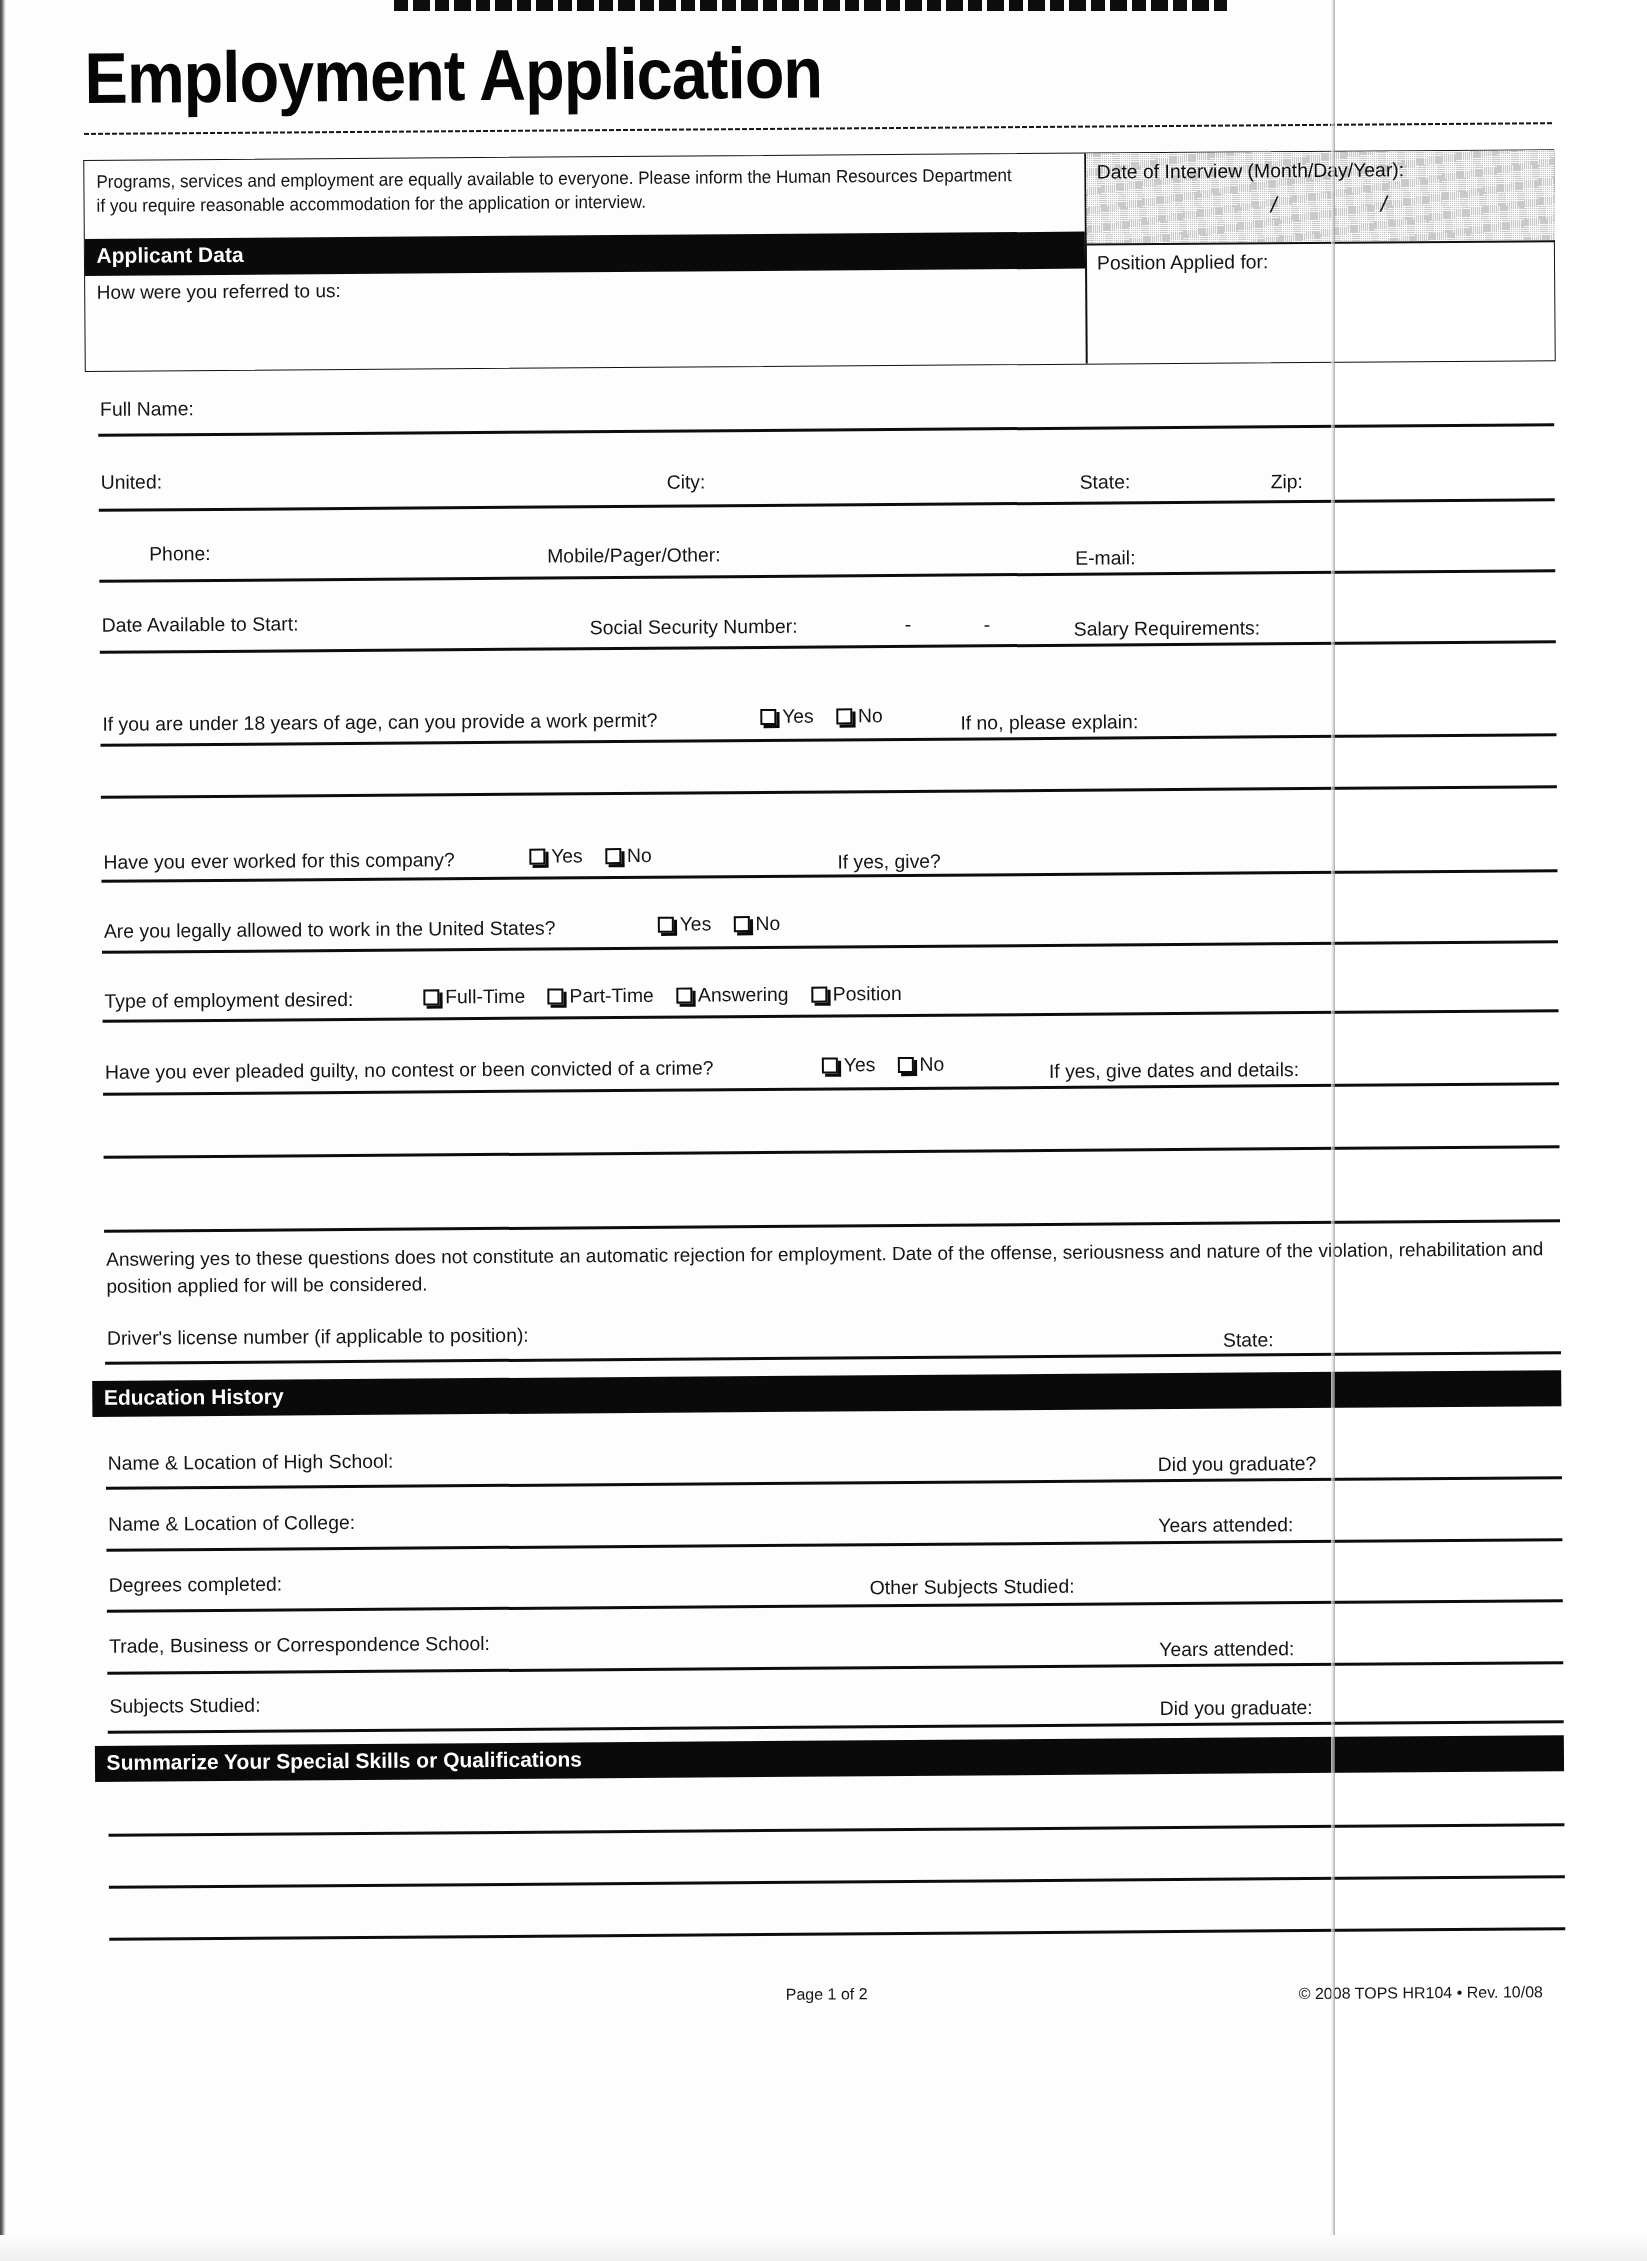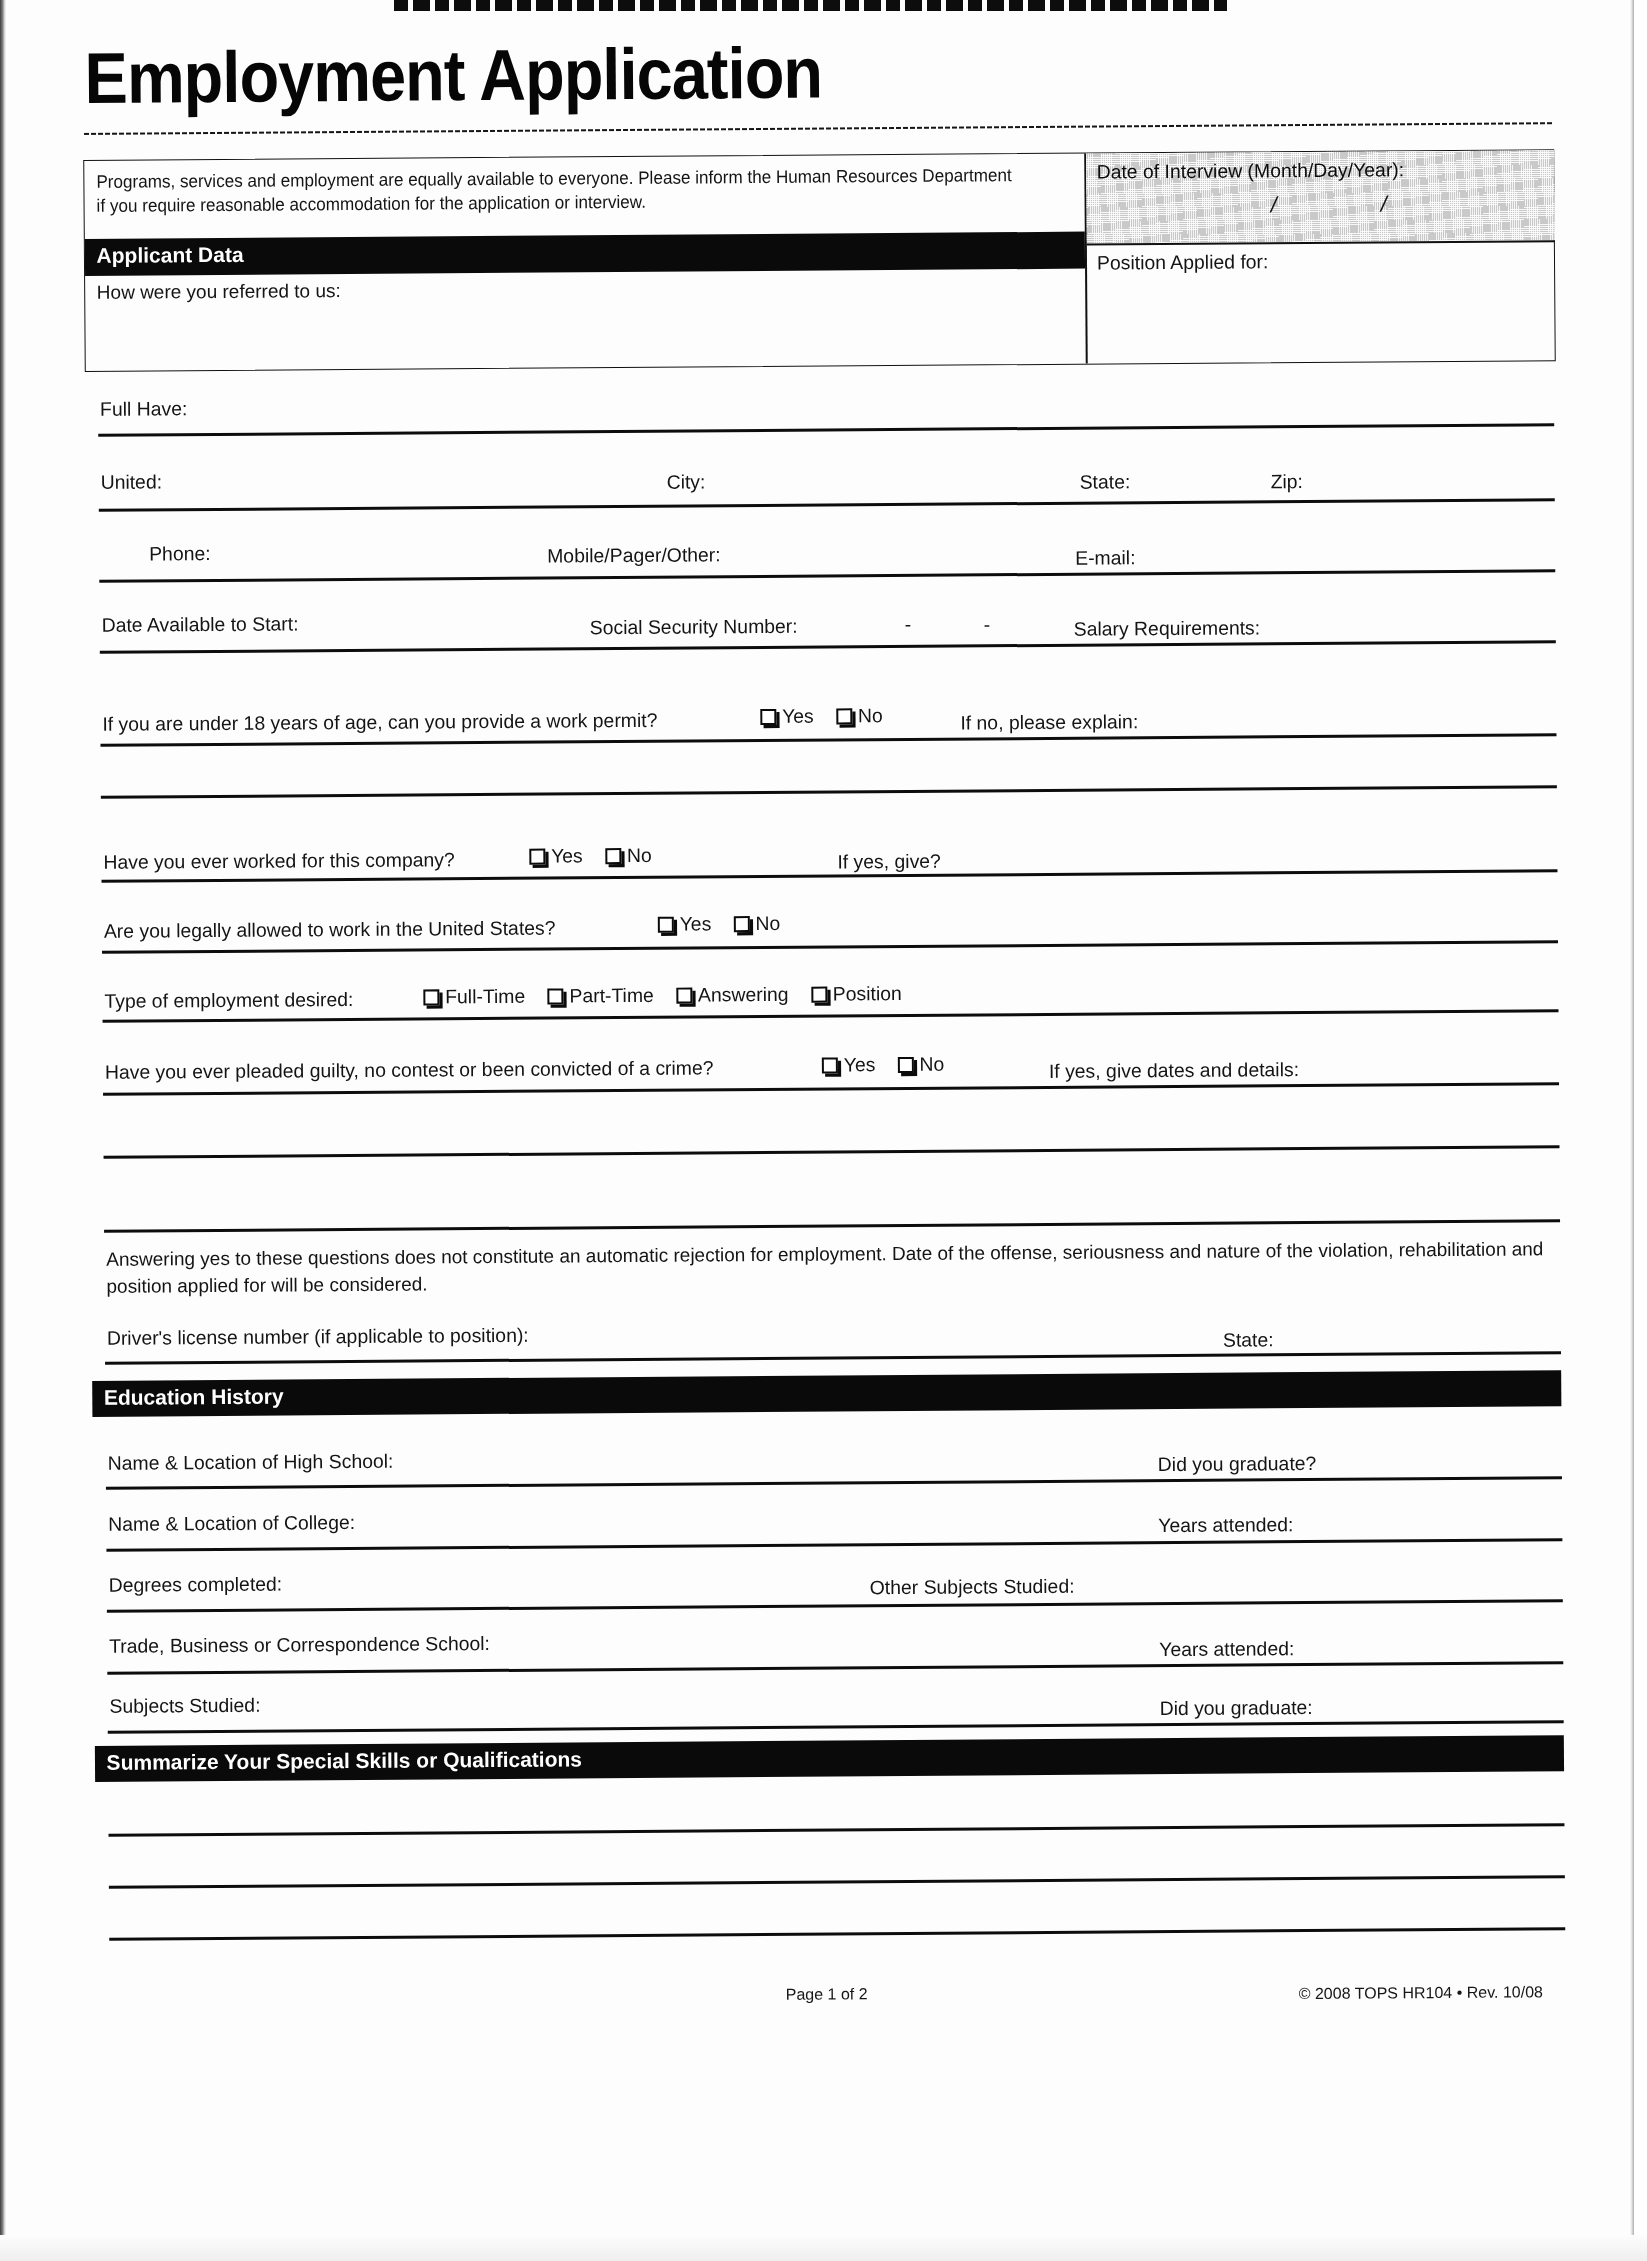--- a/index.html
+++ b/index.html
@@ -6,21 +6,21 @@
   * { box-sizing: border-box; margin: 0; padding: 0; }
   html, body {
     width: 1647px;
     height: 2261px;
     background: #ffffff;
     font-family: "Liberation Sans", sans-serif;
     overflow: hidden;
   }
   #page {
     position: relative;
-    width: 1634px;
+    width: 1335px;
     height: 2261px;
     background: #fdfdfd;
   }
   
   .scan-edge-left {
     position: absolute; left: 0; top: 0; width: 5.8px; height: 2261px;
     background: linear-gradient(to right, #2a2a2a 0%, #6b6b6b 40%, #cfcfcf 75%, #fbfbfb 100%);
     opacity: .9;
   }
   .scan-edge-right {
@@ -202,21 +202,21 @@
 
       <div class="doi-cell">
         <div class="lbl">Date of Interview (Month/Day/Year):</div>
         <div class="slash1">/</div>
         <div class="slash2">/</div>
       </div>
       <div class="doi-hr"></div>
       <div class="position-lbl">Position Applied for:</div>
     </div>
 
-    <div class="flabel" style="left:98px; top:398px;">Full Have:</div>
+    <div class="flabel" style="left:98px; top:398px;">Full Name:</div>
     <div class="frule" style="left:96px; top:434px; width:1456px;"></div>
 
     <div class="flabel" style="left:98px; top:471px;">United:</div>
     <div class="flabel" style="left:664px; top:475px;">City:</div>
     <div class="flabel" style="left:1077px; top:478px;">State:</div>
     <div class="flabel" style="left:1268px; top:479px;">Zip:</div>
     <div class="frule" style="left:96px; top:509px; width:1456px;"></div>
 
     <div class="flabel" style="left:98px; top:543px;margin-left:48px;">Phone:</div>
     <div class="flabel" style="left:544px; top:548px;">Mobile/Pager/Other:</div>

